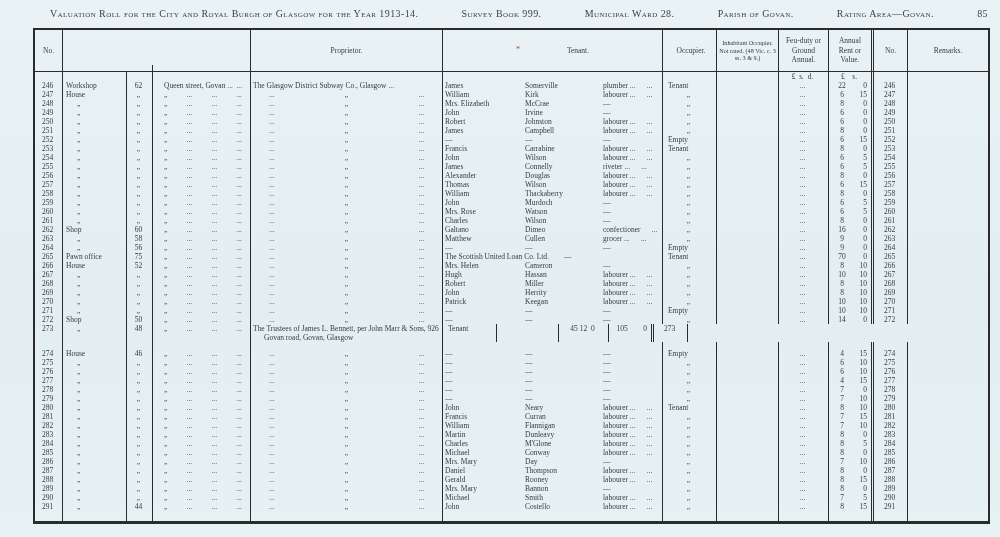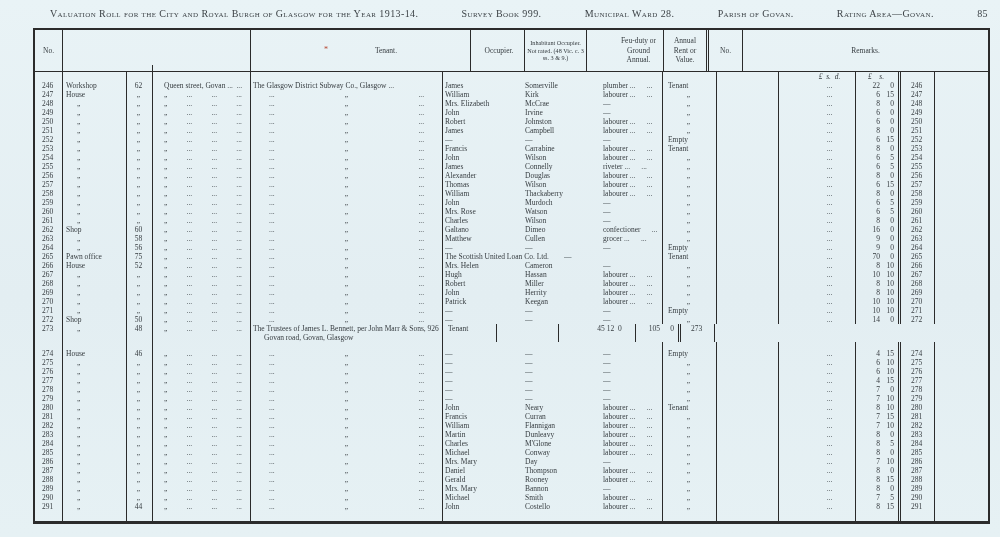--- a/index.html
+++ b/index.html
@@ -41,53 +41,53 @@
   .hgroup-top { width: 100%; height: 16px; flex: none; border-bottom: 1px solid #2b2b2b; display: flex; align-items: center; justify-content: center; }
   .hgroup-bot { display: flex; width: 100%; flex: 1; }
   .hc2 { width: 64px; flex: none; margin-top: 20px; }
   .hc3 { width: 26px; flex: none; }
   .hc4 { width: 98px; flex: none; border-right: none; }
   .small { font-size: 6.2px; line-height: 1.25; }
   .ast { color: #b5442e; font-size: 8px; margin-right: 3px; position: relative; top: -1px; }
   
   .tbody { flex: 1; display: flex; flex-direction: column; overflow: hidden; font-size: 7.5px; }
   .trow { display: flex; flex: none; height: 9px; line-height: 9px; }
-  .trow.units { height: 9px; font-style: italic; }
+  .trow.units { height: 9px; }
   .trow.spacer { height: 7px; }
   .trow.filler { flex: 1; min-height: 0; height: auto; }
   .trow.wrapped { height: auto; }
   .trow.wrapped .cell { height: auto; align-items: flex-start; }
   .cell { border-right: 1px solid #2b2b2b; overflow: hidden; padding: 0 2px; white-space: pre; }
   .cell:last-child { border-right: none; }
   .c1 { width: 28px;  flex: none; }
   .c2 { width: 64px;  flex: none; padding-left: 3px; }
   .c3 { width: 26px;  flex: none; }
   .c4 { width: 98px;  flex: none; }
   .c5 { width: 192px; flex: none; }
   .c6 { width: 220px; flex: none; }
   .c7 { width: 54px;  flex: none; padding-left: 5px; }
   .c8 { width: 62px;  flex: none; }
-  .c9 { width: 50px;  flex: none; margin-left: 27px; }
+  .c9 { width: 50px;  flex: none; }
   .c10 { width: 45px; flex: none; border-right: 3px double #2b2b2b; }
   .c11 { width: 34px; flex: none; }
   .c12 { flex: 1; }
   .center { text-align: center; padding-left: 0; }
   .ind { text-indent: 11px; }
   .seg { display: flex; justify-content: space-between; }
   .c4.seg { padding: 0 8px 0 11px; }
   .c5.seg { padding: 0 18px; }
   .sg { white-space: pre; }
   .tflex { display: flex; }
   .tn1 { width: 80px; flex: none; overflow: hidden; }
   .tn2 { width: 78px; flex: none; overflow: hidden; }
   .tn3 { flex: 1; overflow: hidden; }
   .wrapcell { white-space: normal; }
   .hang { display: block; padding-left: 11px; text-indent: -11px; white-space: normal; line-height: 9px; }
   .rent { display: flex; justify-content: flex-end; padding-right: 4px; }
-  .r1 { width: 22px; text-align: right; flex: none; }
+  .r1 { width: 22px; text-align: center; flex: none; }
   .r2 { width: 14px; text-align: right; flex: none; }
 </style>
 </head>
 <body>
 
 <div class="page">
 
   <div class="topbar">
     <span class="ttl">Valuation Roll for the City and Royal Burgh of Glasgow for the Year 1913-14.</span>
     <span>Survey Book 999.</span>
@@ -101,20 +101,21 @@
     <div class="thead">
       <div class="hcell c1">No.</div>
       <div class="hcell hgroup">
         <div class="hgroup-top">Description and Situation of Subject.</div>
         <div class="hgroup-bot">
           <div class="hcell hc2">Description.</div>
           <div class="hcell hc3">No.</div>
           <div class="hcell hc4">Situation.</div>
         </div>
       </div>
+      <div class="hcell c5">Proprietor.</div>
       <div class="hcell c6">
         <span class="ast">*</span>
         <span>Tenant.</span>
       </div>
       <div class="hcell c7">Occupier.</div>
       <div class="hcell c8 small">Inhabitant Occupier. Not rated. (48 Vic. c. 3 ss. 3 &amp; 9.)</div>
       <div class="hcell c9">Feu-duty or Ground Annual.</div>
       <div class="hcell c10">Annual Rent or Value.</div>
       <div class="hcell c11">No.</div>
       <div class="hcell c12">Remarks.</div>

